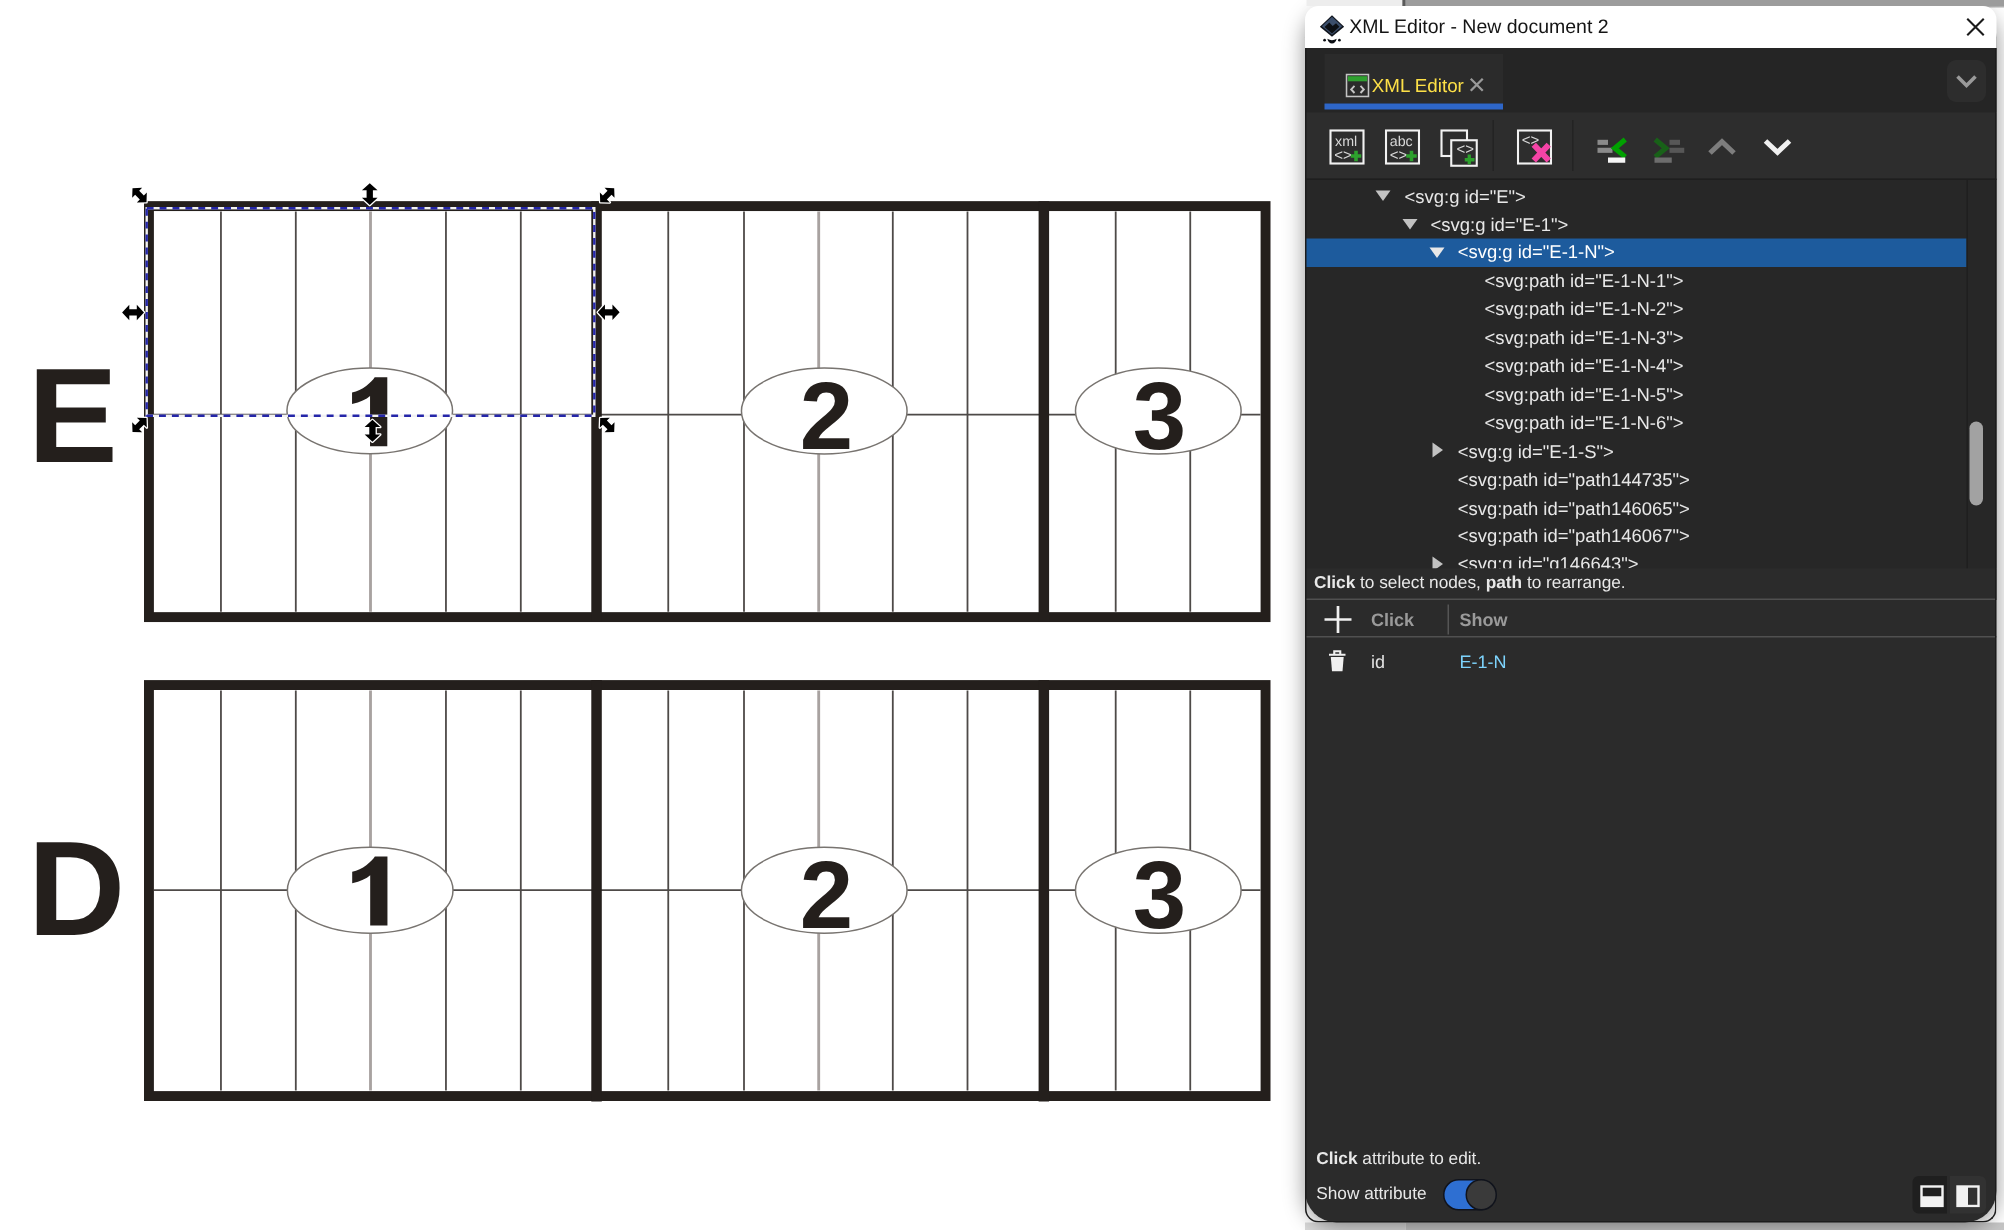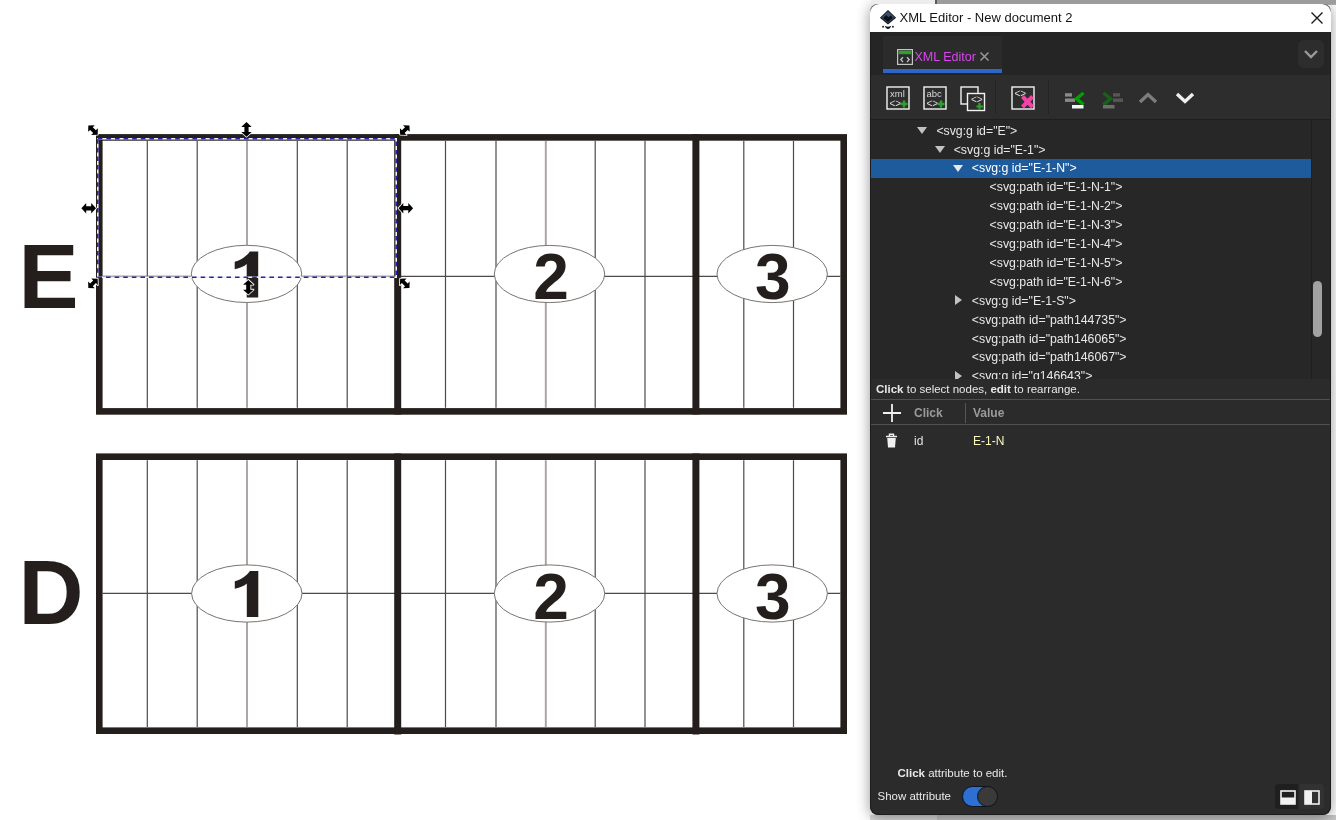--- a/index.html
+++ b/index.html
@@ -98,21 +98,21 @@
     <use href="#carrow" transform="translate(404.8,130.1) rotate(-45)"></use>
     <use href="#harrow" transform="translate(88.7,208.3)"></use>
     <use href="#harrow" transform="translate(405.8,208.2)"></use>
     <use href="#carrow" transform="translate(93,283.3) rotate(-45)"></use>
     <use href="#harrow" transform="translate(248.3,287.2) rotate(90)"></use>
     <use href="#carrow" transform="translate(404.8,283.3) rotate(45)"></use>
   </g>
 </svg>
 
 <div id="dlg" class="abs" style="left:869.5px;top:3.5px;width:461.5px;height:811px;
-     border-radius:8px; box-shadow:0 2px 14px rgba(0,0,0,0.42); background:#2b2b2b;">
+     border-radius:21px; box-shadow:0 2px 14px rgba(0,0,0,0.42); background:#2b2b2b;">
 
   <div class="abs" style="left:0;top:0;width:461.5px;height:28.5px;background:#ffffff;border-radius:9px 9px 0 0;"></div>
   <svg class="abs" style="left:9.5px;top:5px;" width="18" height="22" viewBox="0 0 20 24" xmlns="http://www.w3.org/2000/svg">
     <path d="M10 1 L19 9.5 L10 17 L1 9.5 Z" fill="#10141c"></path>
     <path d="M10 2.2 L17.5 9.3 L10 15.6 L2.5 9.3 Z" fill="#3b4e6b"></path>
     <path d="M4.5 9.8 L8 6.5 L10.5 9 L13 7 L15.5 9.6 L10 14.5 Z" fill="#0c0f14"></path>
     <path d="M6.5 18.5 Q10 20.5 13.5 18.5 Q12.5 22 10 22 Q7.5 22 6.5 18.5Z" fill="#0c0f14"></path>
     <circle cx="4.5" cy="19.5" r="1" fill="#0c0f14"></circle>
     <circle cx="15.5" cy="19.5" r="1" fill="#0c0f14"></circle>
   </svg>
@@ -122,21 +122,21 @@
   </svg>
 
   <div class="abs" style="left:0;top:28.5px;width:461.5px;height:42.5px;background:#252525;"></div>
   <div class="abs" style="left:13.5px;top:32px;width:119px;height:33.4px;background:#2b2b2b;"></div>
   <div class="abs" style="left:13.5px;top:65.4px;width:119px;height:4.3px;background:#2e66c8;"></div>
   <svg class="abs" style="left:27px;top:45px;" width="16" height="16" xmlns="http://www.w3.org/2000/svg">
     <rect x="0.6" y="0.6" width="14.8" height="14.8" fill="none" stroke="#c4c4c4" stroke-width="1.2"></rect>
     <rect x="1.6" y="1.8" width="12.8" height="3.4" fill="#2fa02f"></rect>
     <path d="M6 8.2 L3.8 10.6 L6 13 M10 8.2 L12.2 10.6 L10 13" stroke="#c4c4c4" stroke-width="1.3" fill="none"></path>
   </svg>
-  <div class="abs" style="left:45px;top:46px;font-size:12.5px;color:#d946ef;">XML Editor</div>
+  <div class="abs" style="left:45px;top:46px;font-size:12.5px;color:#fde047;">XML Editor</div>
   <svg class="abs" style="left:109px;top:47.5px;" width="11" height="11" xmlns="http://www.w3.org/2000/svg">
     <path d="M1.5 1.5 L9.5 9.5 M9.5 1.5 L1.5 9.5" stroke="#9a9a9a" stroke-width="1.5"></path>
   </svg>
   <div class="abs" style="left:428px;top:36.2px;width:26.5px;height:28px;background:#2d2d2d;border-radius:6px;"></div>
   <svg class="abs" style="left:433px;top:45px;" width="16" height="12" xmlns="http://www.w3.org/2000/svg">
     <path d="M2 2 L8 8 L14 2" stroke="#9a9a9a" stroke-width="2.4" fill="none"></path>
   </svg>
 
   <div class="abs" style="left:0;top:71px;width:461.5px;height:44px;background:#2d2d2d;"></div>
 
@@ -247,38 +247,38 @@
       </div>
     <div class="trow" style="top:247.4px;">
         <i class="tright" style="left:85px;"></i>
         <span class="tx" style="left:102.3px;">&lt;svg:g id="g146643"&gt;</span>
       </div>
     <div class="abs" style="left:441px;top:0;width:1px;height:260px;background:#1f1f1f;"></div>
     <div class="abs" style="left:443.5px;top:161.5px;width:9px;height:56px;border-radius:4.5px;background:#a2a2a2;"></div>
   </div>
 
   <div class="abs" style="left:0;top:375px;width:461.5px;height:20px;background:#2b2b2b;border-bottom:1px solid #505050;"></div>
-  <div class="abs" style="left:6.5px;top:379px;font-size:11.5px;color:#e8e8e8;"><b>Click</b> to select nodes, <b>edit</b> to rearrange.</div>
+  <div class="abs" style="left:6.5px;top:379px;font-size:11.5px;color:#e8e8e8;"><b>Click</b> to select nodes, <b>path</b> to rearrange.</div>
 
   <svg class="abs" style="left:12px;top:399px;" width="20" height="20" xmlns="http://www.w3.org/2000/svg">
     <path d="M10 1 L10 19 M1 10 L19 10" stroke="#f0f0f0" stroke-width="1.8"></path>
   </svg>
   <div class="abs" style="left:44.5px;top:402px;font-size:12px;font-weight:bold;color:#9a9a9a;">Click</div>
   <div class="abs" style="left:95.5px;top:399px;width:1px;height:20px;background:#555;"></div>
-  <div class="abs" style="left:103.5px;top:402px;font-size:12px;font-weight:bold;color:#9a9a9a;">Value</div>
+  <div class="abs" style="left:103.5px;top:402px;font-size:12px;font-weight:bold;color:#9a9a9a;">Show</div>
   <div class="abs" style="left:0;top:420.5px;width:461.5px;height:1px;background:#505050;"></div>
 
   <svg class="abs" style="left:14px;top:428px;" width="15" height="17" xmlns="http://www.w3.org/2000/svg">
     <path d="M2 4.5 H13 M5.5 4 V2.2 H9.5 V4" stroke="#f0f0f0" stroke-width="1.4" fill="none"></path>
     <path d="M3.2 6 H11.8 L11 15.5 H4 Z" fill="#f0f0f0"></path>
   </svg>
   <div class="abs" style="left:44.5px;top:430.5px;font-size:12px;color:#e3e3e3;text-align:center;">id</div>
-  <div class="abs" style="left:103.5px;top:430.5px;font-size:12px;color:#fef9c3;">E-1-N</div>
-
-  <div class="abs" style="left:8px;top:763.5px;font-size:11.5px;color:#e8e8e8;margin-left:20px;"><b>Click</b> attribute to edit.</div>
+  <div class="abs" style="left:103.5px;top:430.5px;font-size:12px;color:#7dd3fc;">E-1-N</div>
+
+  <div class="abs" style="left:8px;top:763.5px;font-size:11.5px;color:#e8e8e8;"><b>Click</b> attribute to edit.</div>
   <div class="abs" style="left:8px;top:786.5px;font-size:11.5px;color:#e8e8e8;">Show attribute</div>
 
   <div class="abs" style="left:92.1px;top:782.8px;width:35.8px;height:21px;border-radius:11px;background:#2e6fd2;border:1px solid #10131c;box-sizing:border-box;"></div>
   <div class="abs" style="left:107px;top:782.8px;width:21px;height:21px;border-radius:50%;background:#3a3a3a;border:1px solid #10131c;box-sizing:border-box;"></div>
 
   <div class="abs" style="left:405.1px;top:780.5px;width:23.5px;height:25px;background:#1f1f1f;border-radius:4px 0 0 4px;"></div>
   <div class="abs" style="left:430.8px;top:780.5px;width:23.5px;height:25px;background:#323232;border-radius:0 4px 4px 0;"></div>
   <svg class="abs" style="left:410.2px;top:786.6px;" width="16" height="15" xmlns="http://www.w3.org/2000/svg">
     <rect x="1" y="1" width="14" height="13" fill="none" stroke="#f2f2f2" stroke-width="1.6"></rect>
     <rect x="1" y="7.5" width="14" height="6.5" fill="#f2f2f2"></rect>

